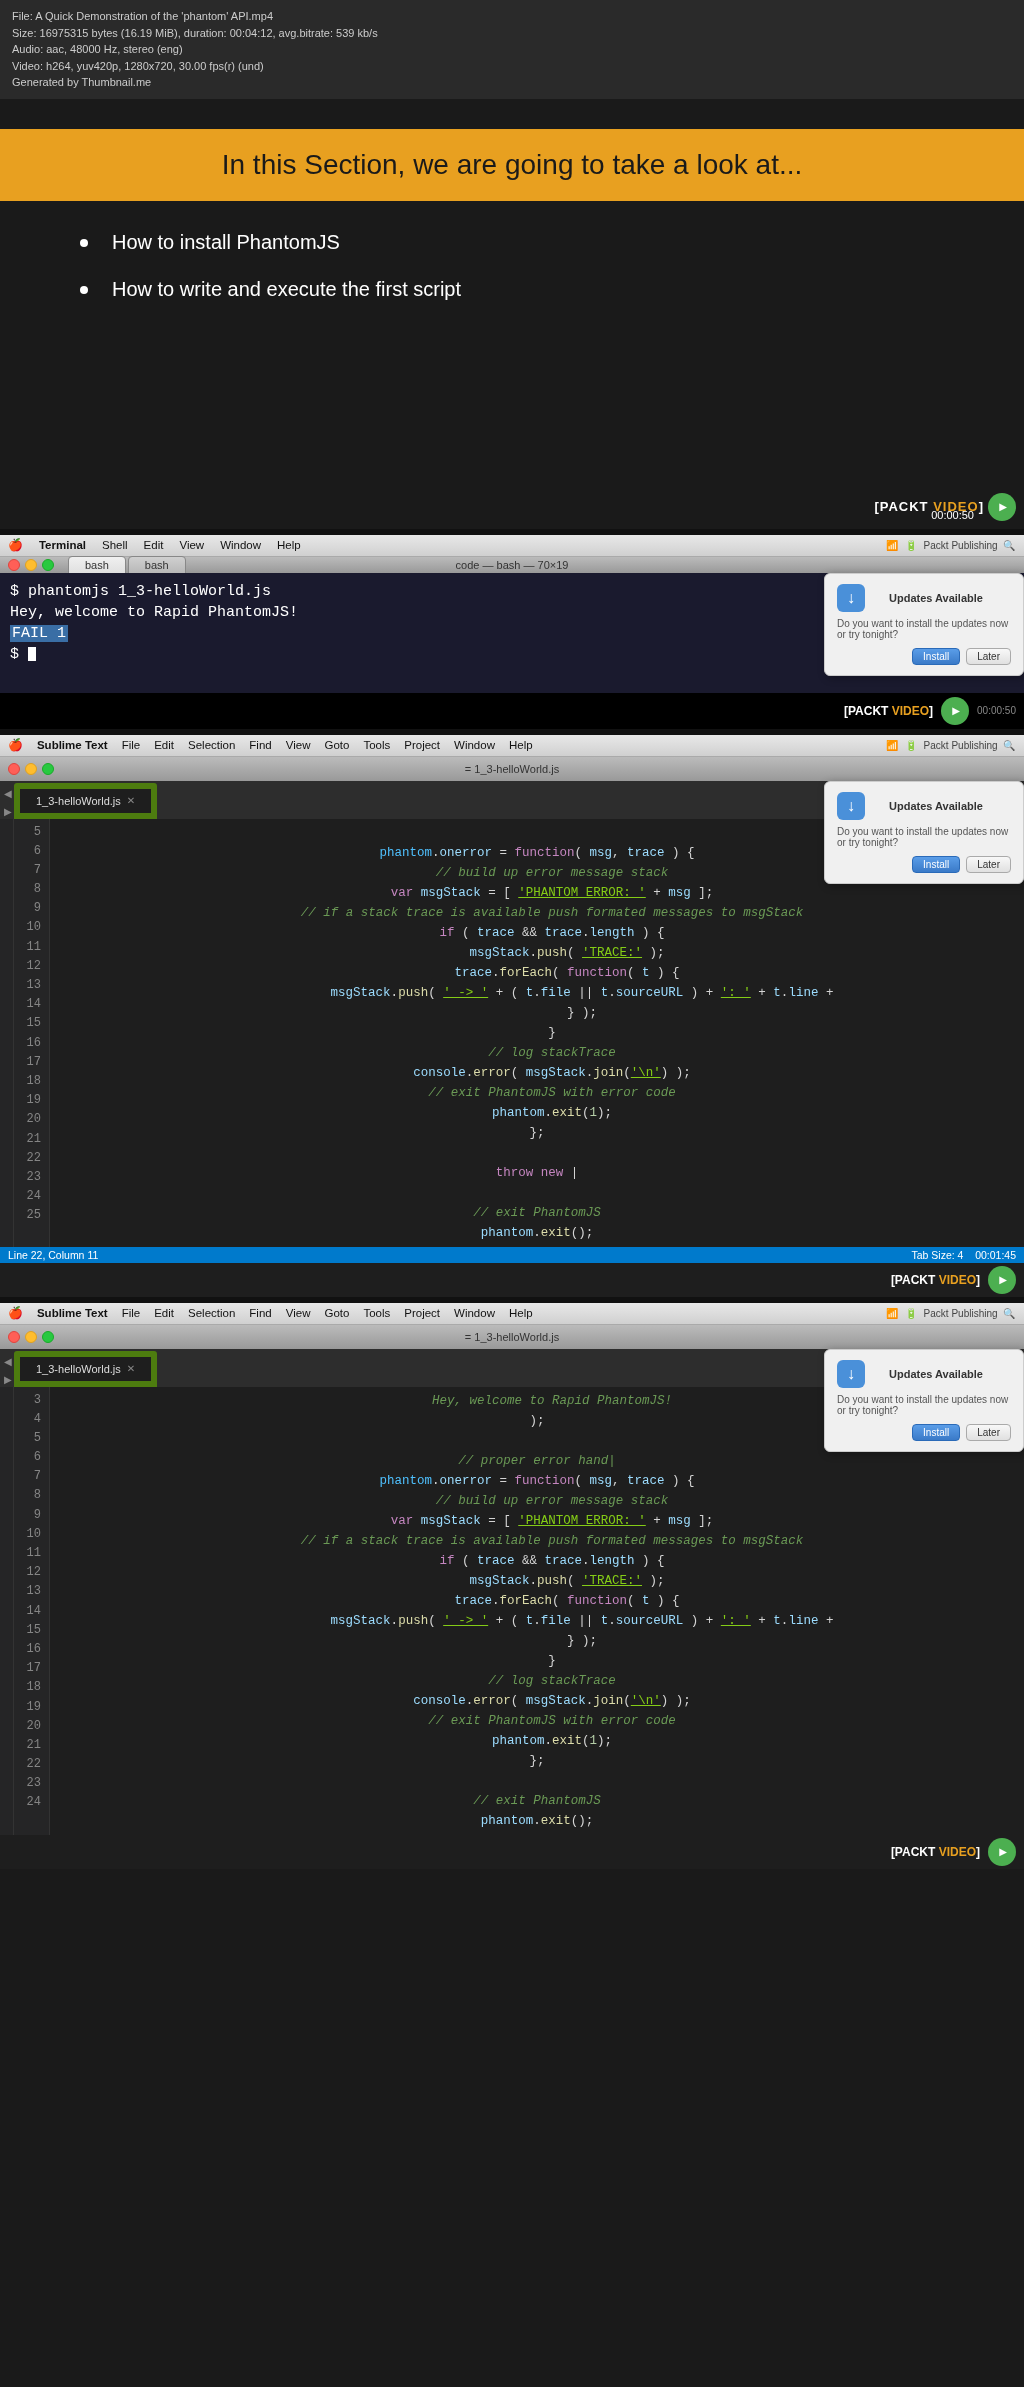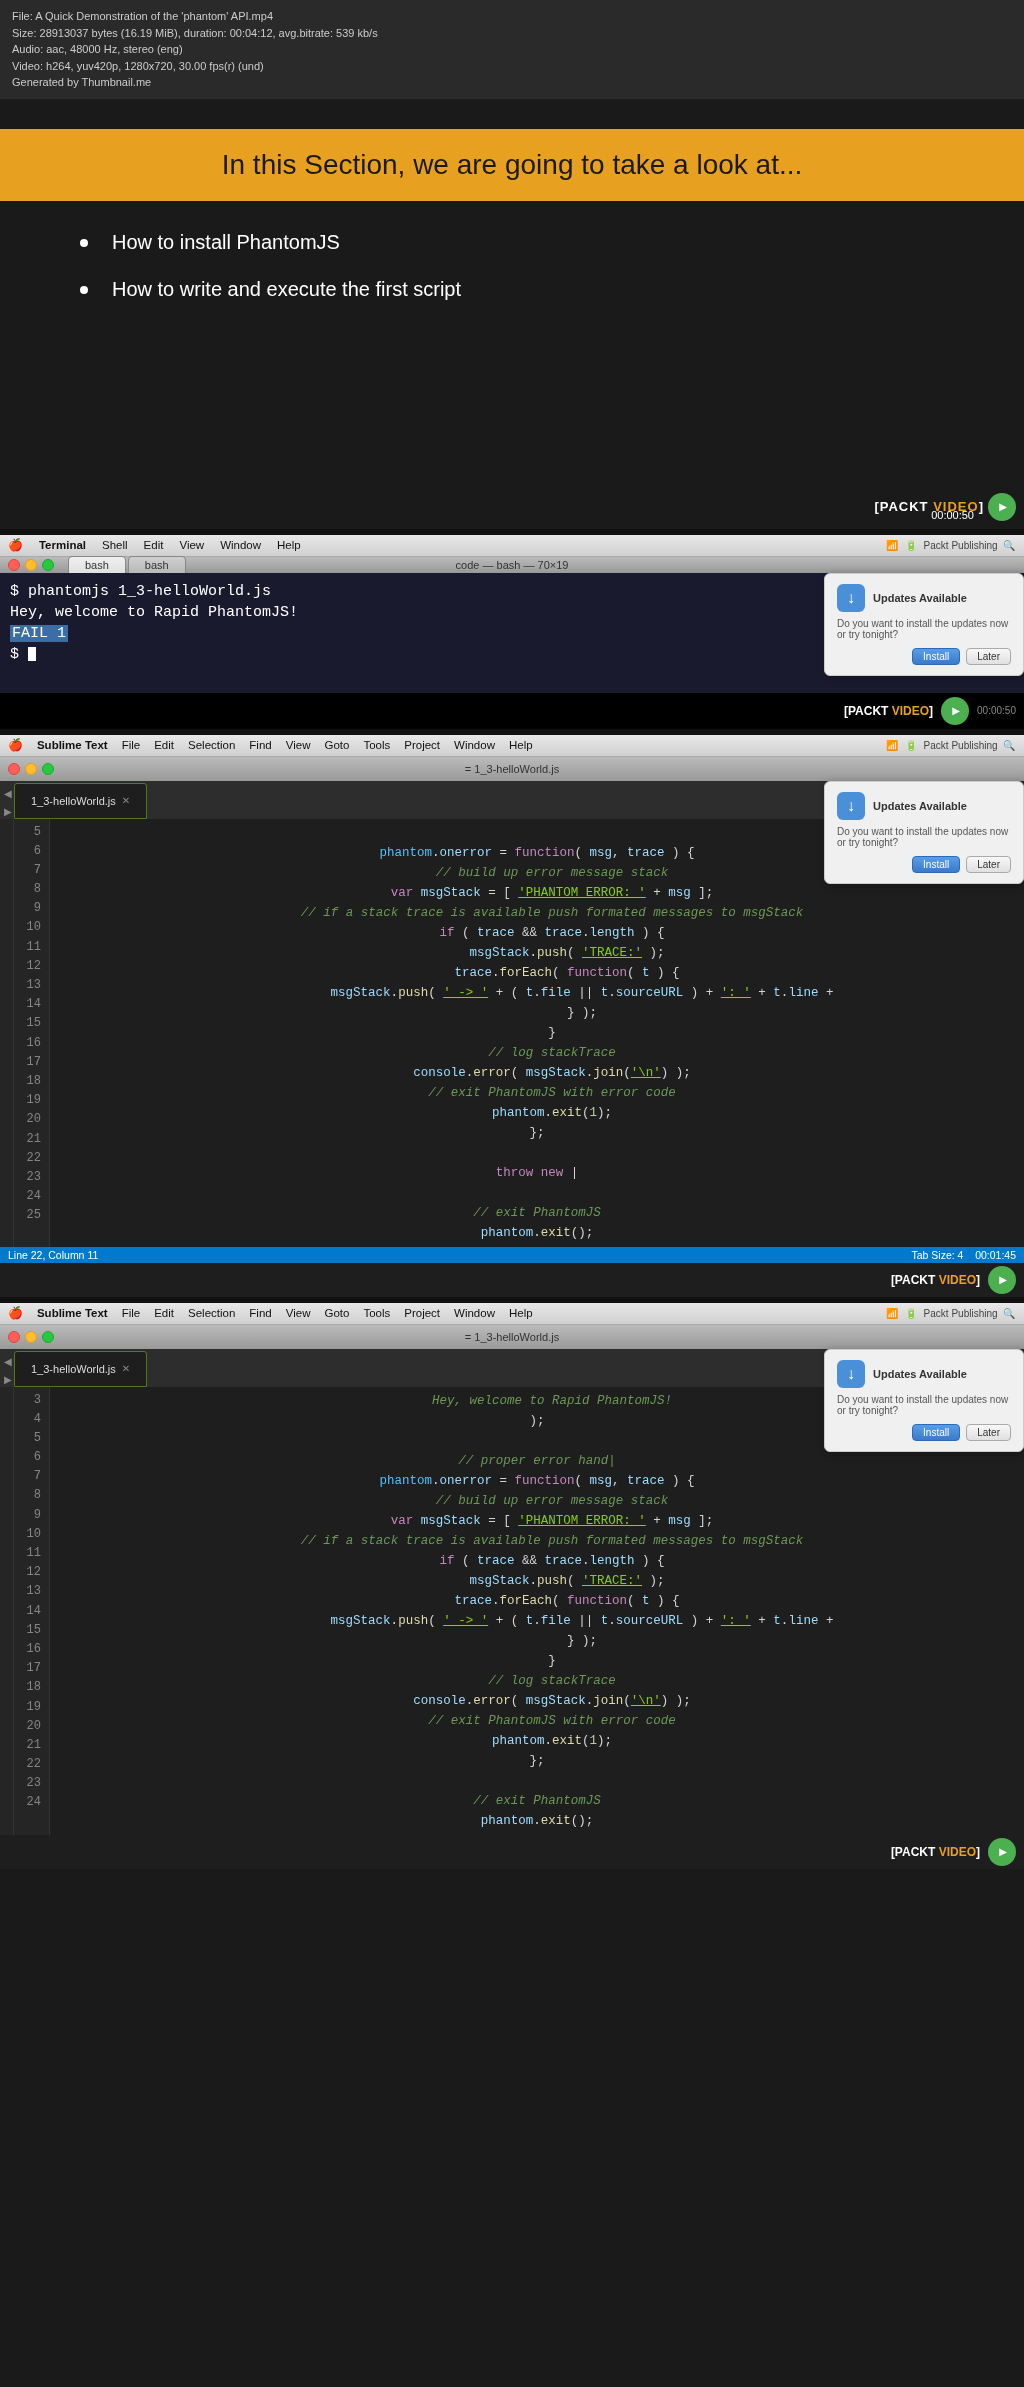--- a/index.html
+++ b/index.html
@@ -231,20 +231,21 @@
       align-items: center;
       justify-content: center;
       color: #fff;
       font-size: 16px;
       flex-shrink: 0;
     }
     .notif-title {
       font-size: 11px;
       font-weight: bold;
       color: #333;
+      margin-left: 16px;
     }
     .notif-body {
       font-size: 10px;
       color: #555;
       margin-bottom: 8px;
     }
     .notif-buttons {
       display: flex;
       gap: 6px;
       justify-content: flex-end;
@@ -293,21 +294,21 @@
       display: flex;
       background: #2d2d2d;
       padding: 2px 4px 0;
     }
     .sublime-file-tab {
       background: #3d3d3d;
       color: #aaa;
       font-size: 11px;
       padding: 4px 16px;
       border-radius: 3px 3px 0 0;
-      border: 1px solid #4d7c0f;
+      border: 6px solid #4d7c0f;
       cursor: pointer;
       display: flex;
       align-items: center;
       gap: 6px;
     }
     .sublime-file-tab.active {
       background: #1e1e1e;
       color: #ddd;
     }
     .sublime-file-tab .close-x {
@@ -380,21 +381,21 @@
     .section-divider {
       height: 6px;
       background: #111;
     }
   </style>
 </head>
 <body>
 
 <div class="metadata">
   <div>File: A Quick Demonstration of the 'phantom' API.mp4</div>
-  <div>Size: 28913037 bytes (16.19 MiB), duration: 00:04:12, avg.bitrate: 539 kb/s</div>
+  <div>Size: 16975315 bytes (16.19 MiB), duration: 00:04:12, avg.bitrate: 539 kb/s</div>
   <div>Audio: aac, 48000 Hz, stereo (eng)</div>
   <div>Video: h264, yuv420p, 1280x720, 30.00 fps(r) (und)</div>
   <div>Generated by Thumbnail.me</div>
 </div>
 
 <div class="slide">
   <div class="slide-header">
     <h1>In this Section, we are going to take a look at...</h1>
   </div>
   <div class="slide-bullets">

